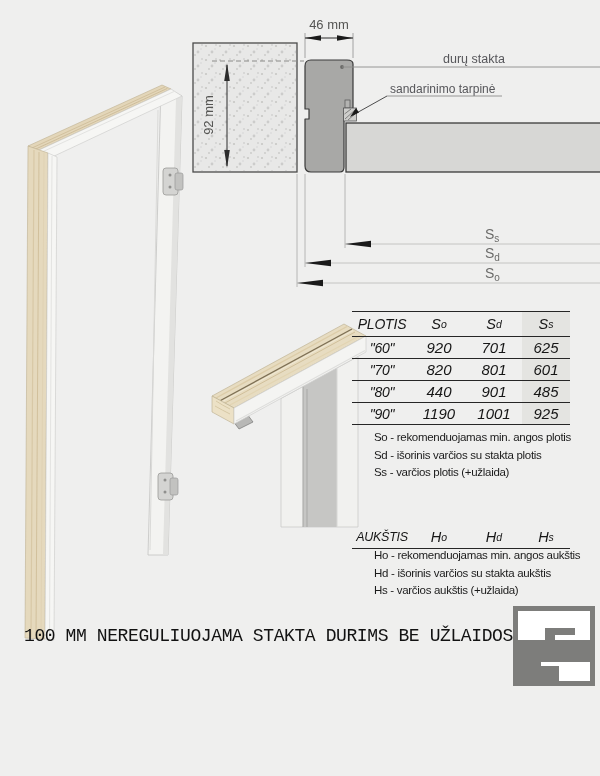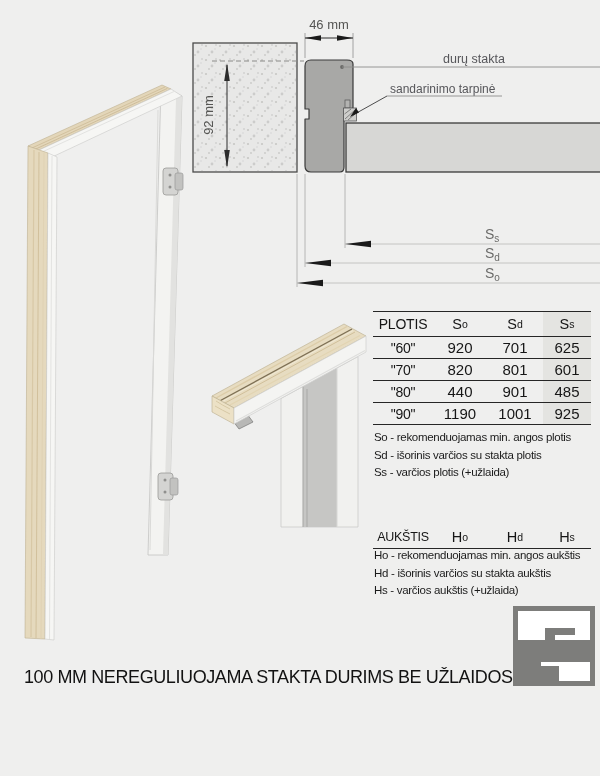--- a/index.html
+++ b/index.html
@@ -4,21 +4,21 @@
 <style>
   html,body{margin:0;padding:0;background:#dcdcda;}
   *{box-sizing:border-box;}
   #stage{
     position:relative;width:600px;height:776px;margin:0 auto;
     background:#efefee;overflow:hidden;
     font-family:"Liberation Sans","DejaVu Sans",sans-serif;
   }
   .abs{position:absolute;}
   
-  .spec-table{position:absolute;left:373px;width:218px;}
+  .spec-table{position:absolute;left:352px;width:218px;font-style:italic;}
   #width-table{top:311px;border-top:1.5px solid #262626;}
   #height-table{top:490px;}
   .trow{display:grid;grid-template-columns:60px 54px 56px 48px;align-items:center;
         border-bottom:1.4px solid #262626;height:22px;}
   .trow.head{height:25px;}
   #height-table .trow{border-bottom:none;}
   #height-table .trow.head{height:23px;border-bottom:1.5px solid #262626;margin-top:36px;}
   #height-table .trow.vals{height:27px;}
   .tc{text-align:center;font-size:15px;color:#161616;height:100%;
       display:flex;align-items:center;justify-content:center;}
@@ -27,22 +27,22 @@
   .tc.hdr{font-size:14.5px;}
   .tc.gray{background:#e4e4e1;}
   #height-table .vals .tc{font-size:16px;}
   sub{font-size:10.5px;line-height:0;}
   
   .legend{position:absolute;left:374px;width:230px;font-size:11.5px;
           letter-spacing:-0.3px;line-height:17.5px;color:#1b1b1b;white-space:nowrap;}
   #legend-width{top:429px;}
   #legend-height{top:547px;}
   
-  #sheet-title{position:absolute;left:24px;top:667px;width:500px;
-    font-size:18px;letter-spacing:-0.4px;color:#121212;white-space:nowrap;}
+  #sheet-title{position:absolute;left:24px;top:626px;width:500px;
+    font-size:18px;letter-spacing:-0.4px;color:#121212;white-space:nowrap;font-family:Liberation Mono, monospace;}
 </style>
 </head>
 <body>
 
 <div id="stage">
 
   <svg class="abs" style="left:190px;top:15px" width="410" height="275" viewBox="0 0 410 275">
     <defs>
       <pattern id="spk" width="14" height="14" patternUnits="userSpaceOnUse">
         <circle cx="2" cy="3" r="1.1" fill="#c7c7c5"></circle>

